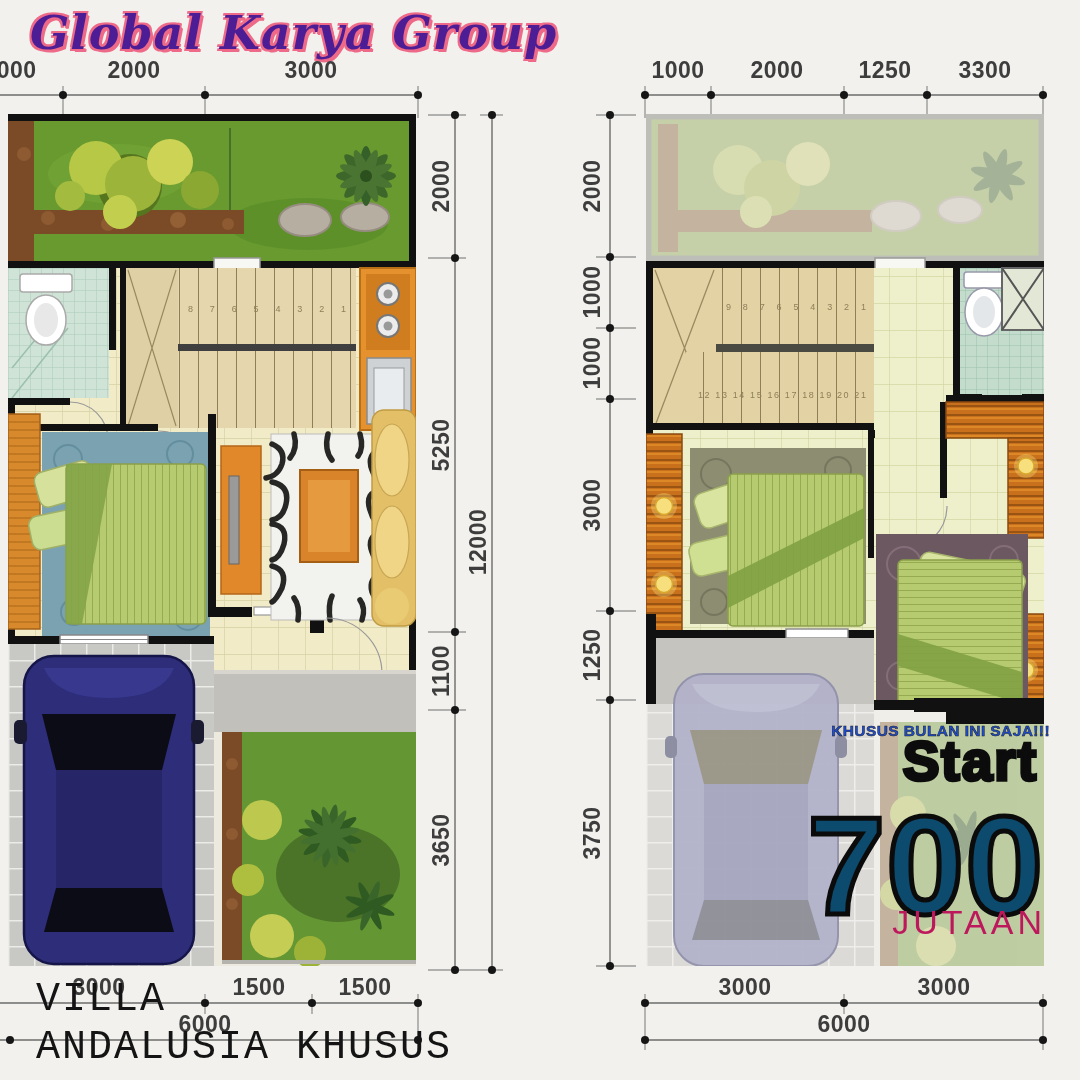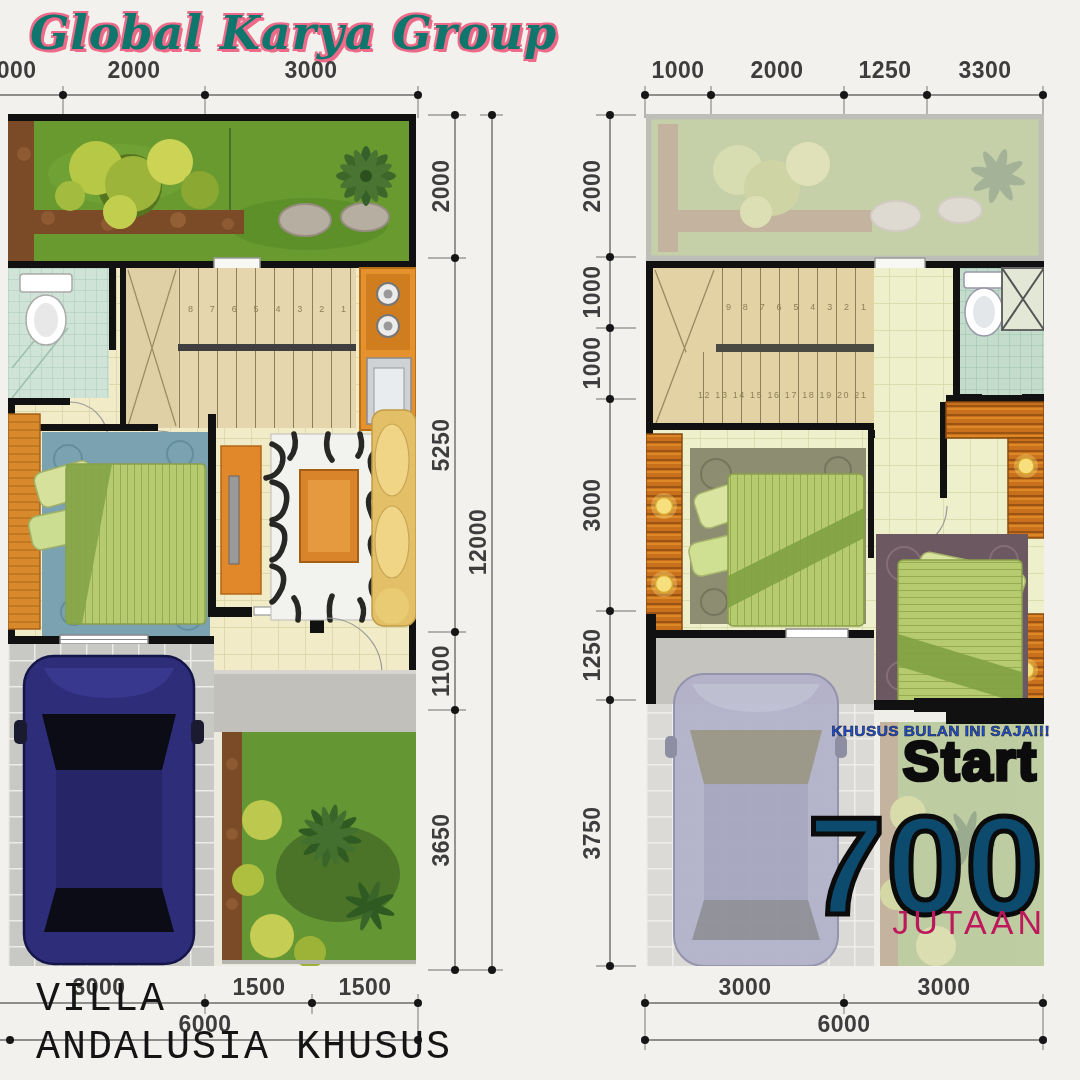--- a/index.html
+++ b/index.html
@@ -2,21 +2,21 @@
 <html><head>
 <meta charset="utf-8">
 <style>
   html,body{margin:0;padding:0;width:1080px;height:1080px;overflow:hidden;}
   #canvas{position:relative;width:1080px;height:1080px;background:#f2f1ed;font-family:"Liberation Sans",sans-serif;overflow:hidden;}
   svg{display:block;}
   .plan{position:absolute;}
   #dims{position:absolute;left:0;top:0;pointer-events:none;}
   .dim{position:absolute;transform:translate(-50%,-50%);font:bold 23px "Liberation Sans",sans-serif;color:#3d3d3d;white-space:nowrap;letter-spacing:.5px;}
   .dim.v{transform:translate(-50%,-50%) rotate(-90deg);}
-  .brand{position:absolute;left:30px;top:6px;font-family:"DejaVu Serif",serif;font-style:italic;font-weight:bold;font-size:46px;color:#0f766e;letter-spacing:1px;
+  .brand{position:absolute;left:30px;top:6px;font-family:"DejaVu Serif",serif;font-style:italic;font-weight:bold;font-size:46px;color:#4c1d95;letter-spacing:1px;
          text-shadow:-2px -2px 0 #ee6a88,2px -2px 0 #ee6a88,-2px 2px 0 #ee6a88,2px 2px 0 #ee6a88,3px 3px 0 #ee6a88;white-space:nowrap;}
   .villa{position:absolute;left:36px;top:976px;font-family:Liberation Mono, monospace;font-size:40px;color:#141414;letter-spacing:2px;line-height:1.2;}
   .promo-headline{position:absolute;right:30px;top:722px;font-size:15.5px;font-weight:bold;color:#1d4ed8;letter-spacing:.4px;-webkit-text-stroke:.5px #1c1c1c;}
   .promo-start{position:absolute;right:42px;top:734px;font-size:55px;font-weight:bold;color:#0c0c0c;line-height:1;-webkit-text-stroke:3.5px #0c0c0c;letter-spacing:2px;}
   .promo-price{position:absolute;right:36px;top:796px;font-size:140px;font-weight:bold;color:#0c4a6e;line-height:1;-webkit-text-stroke:5px #0b0b0b;letter-spacing:1px;}
   .promo-unit{position:absolute;right:34px;top:903px;font-size:34px;font-weight:normal;color:#be185d;letter-spacing:4px;}
 </style>
 </head>
 <body>
 

